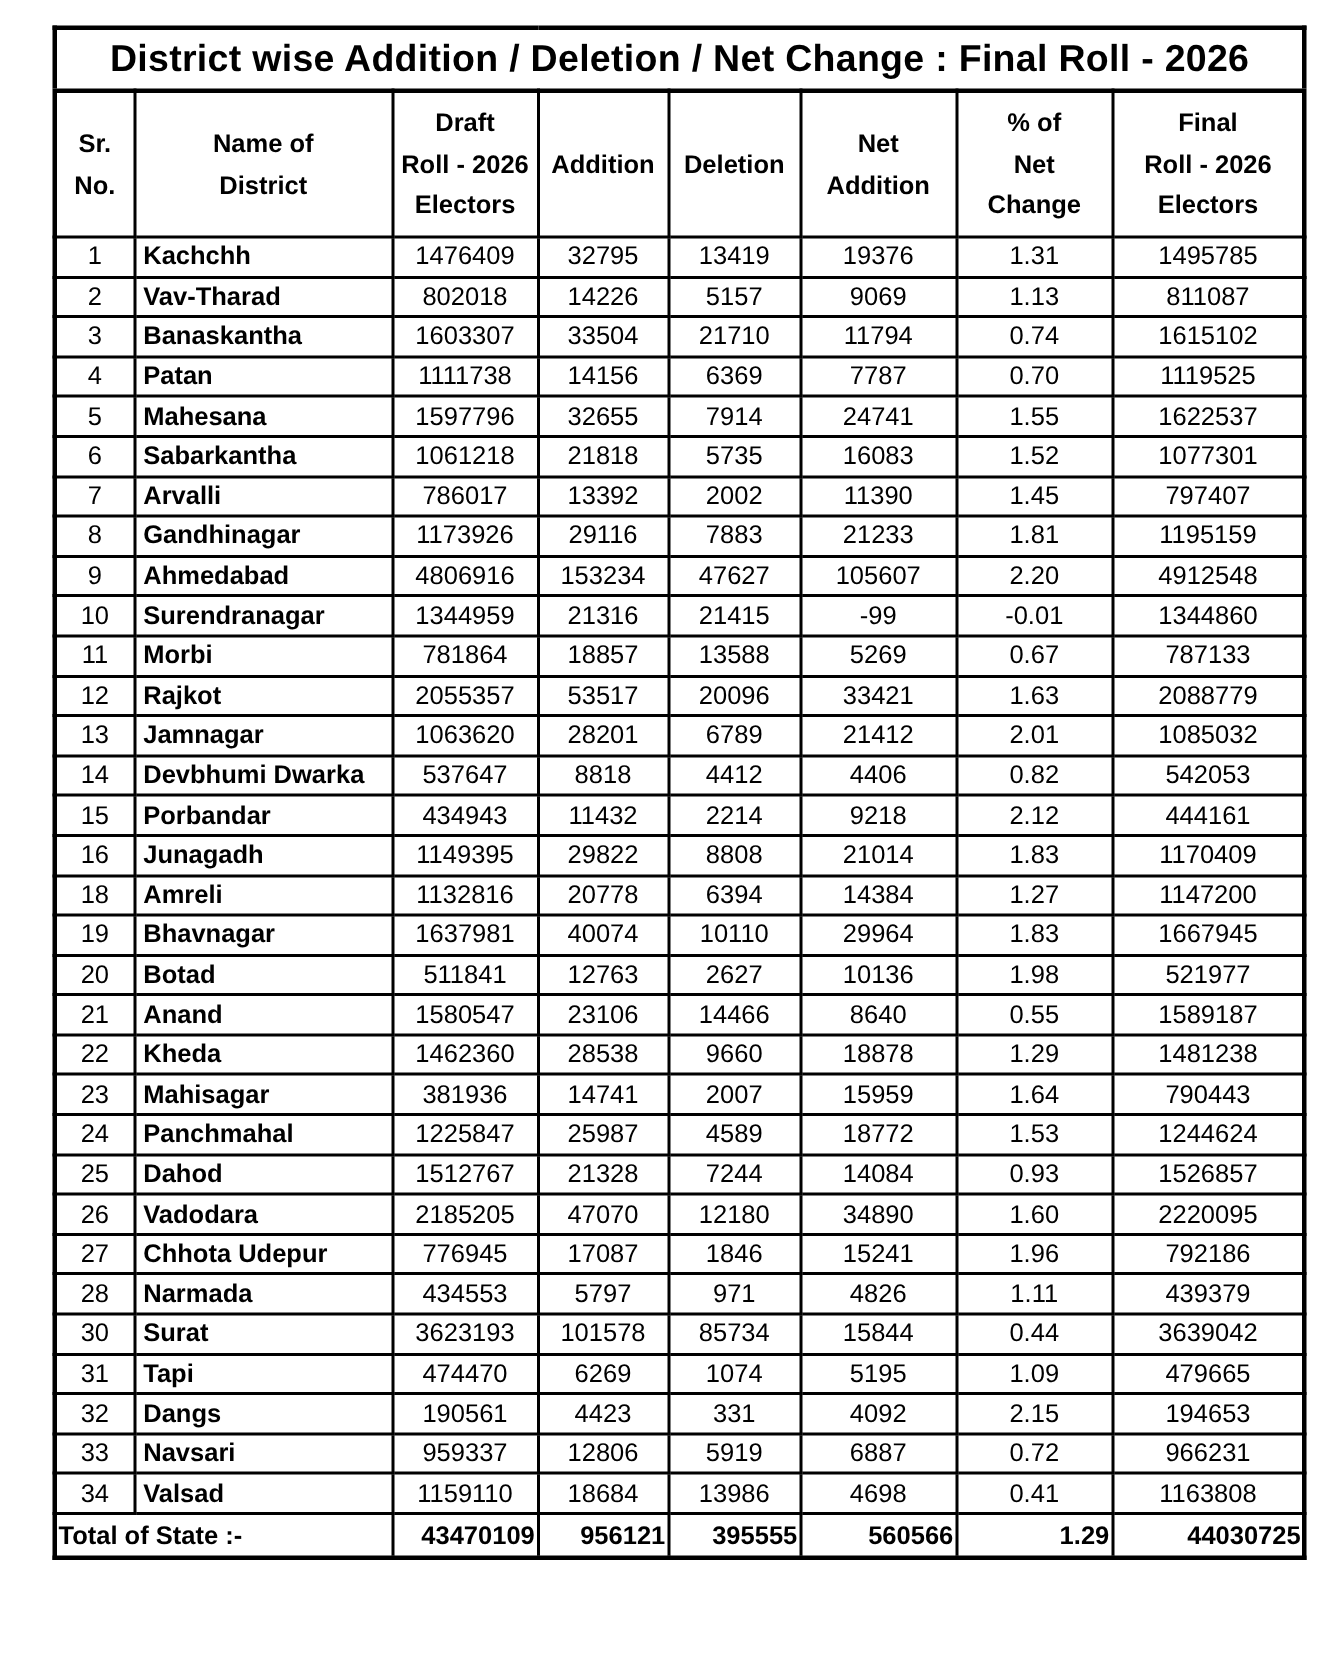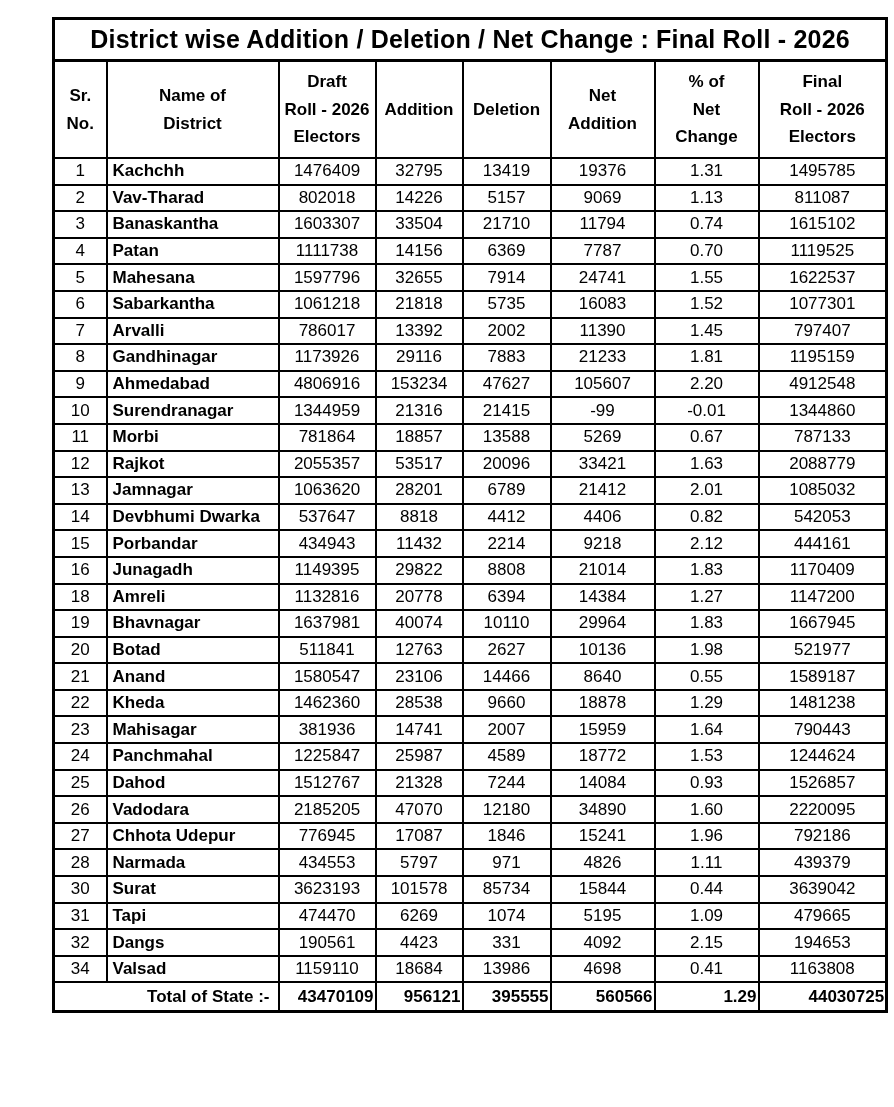--- a/index.html
+++ b/index.html
@@ -14,21 +14,20 @@
   }
   .page {
     box-sizing: border-box;
     padding: 17px 26px 0 35px;
   }
   table.roll-table {
     border-collapse: collapse;
     table-layout: fixed;
     width: 833px;
     border: 3px solid #000;
-    margin-left: 17px;
   }
   .roll-table th, .roll-table td {
     border: 2px solid #000;
     overflow: hidden;
   }
   
   col.c-sr    { width: 53px; }
   col.c-name  { width: 172px; }
   col.c-draft { width: 97px; }
   col.c-add   { width: 87px; }
@@ -73,21 +72,21 @@
   }
   tfoot td {
     height: 25px;
     font-size: 17px;
     font-weight: bold;
     text-align: right;
     vertical-align: middle;
     white-space: nowrap;
   }
   tfoot td.total-label {
-    text-align: right;
+    text-align: left;
     padding-right: 8px;
     font-stretch: condensed;
   }
 </style>
 </head>
 <body>
 
 <div class="page">
   <table class="roll-table">
     <colgroup>
@@ -419,20 +418,30 @@
           <td class="col-sr">32</td>
           <td class="col-name">Dangs</td>
           <td class="col-draft">190561</td>
           <td class="col-add">4423</td>
           <td class="col-del">331</td>
           <td class="col-net">4092</td>
           <td class="col-pct">2.15</td>
           <td class="col-final">194653</td>
         </tr>
         <tr>
+          <td class="col-sr">33</td>
+          <td class="col-name">Navsari</td>
+          <td class="col-draft">959337</td>
+          <td class="col-add">12806</td>
+          <td class="col-del">5919</td>
+          <td class="col-net">6887</td>
+          <td class="col-pct">0.72</td>
+          <td class="col-final">966231</td>
+        </tr>
+        <tr>
           <td class="col-sr">34</td>
           <td class="col-name">Valsad</td>
           <td class="col-draft">1159110</td>
           <td class="col-add">18684</td>
           <td class="col-del">13986</td>
           <td class="col-net">4698</td>
           <td class="col-pct">0.41</td>
           <td class="col-final">1163808</td>
         </tr>
       </tbody>

